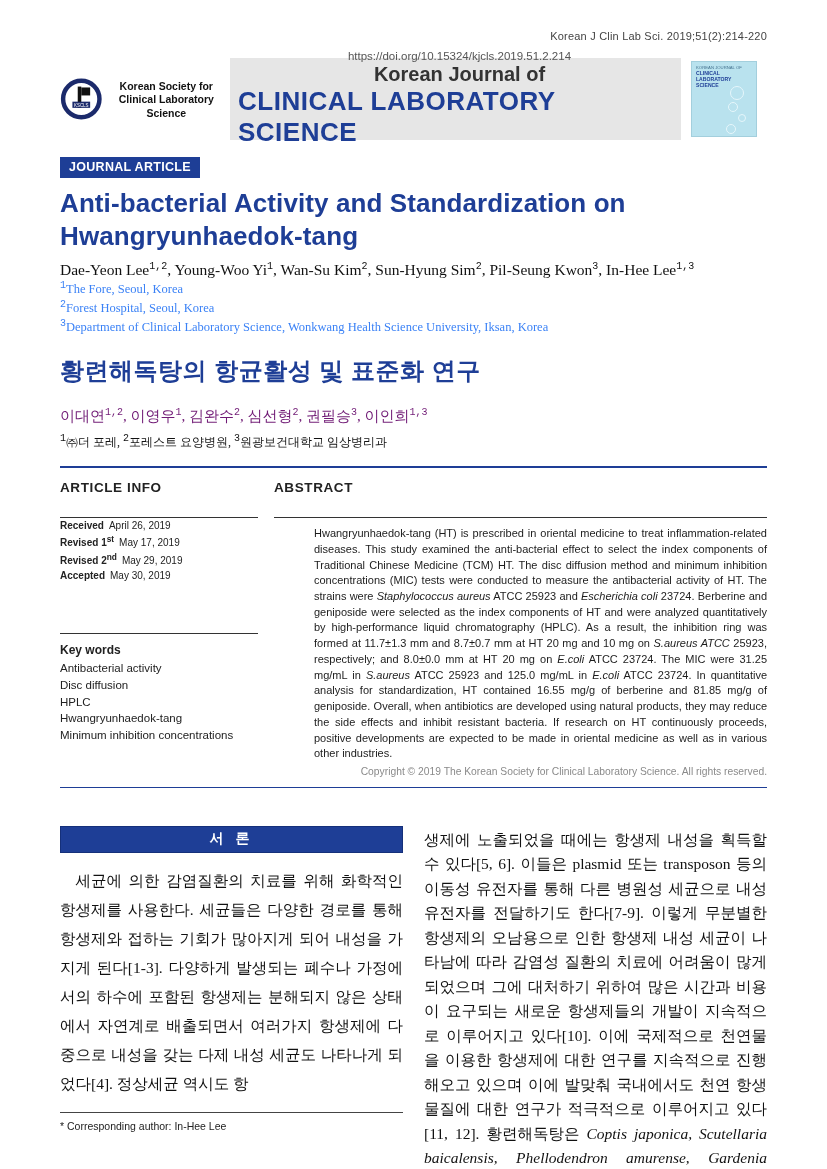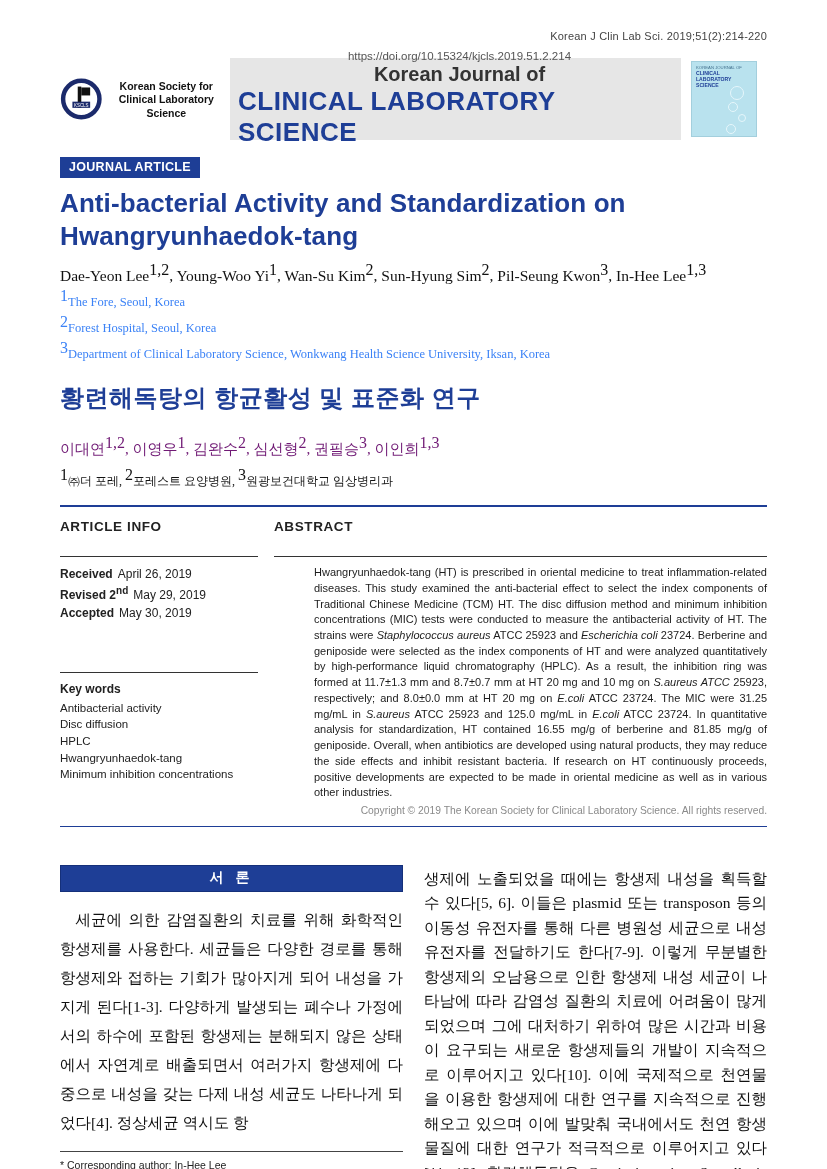--- a/index.html
+++ b/index.html
@@ -28,32 +28,32 @@
   .cover-circle { position:absolute; border:1px solid #e6f6fb; border-radius:50%; }
   .cc1{ width:14px;height:14px; right:12px; top:24px;}
   .cc2{ width:10px;height:10px; right:18px; top:40px;}
   .cc3{ width:8px;height:8px; right:10px; top:52px;}
   .cc4{ width:10px;height:10px; right:20px; top:62px;}
 
   
   .badge { display:inline-block; background:#1e3e96; color:#fff; font-size:12.5px; font-weight:bold; letter-spacing:.3px; padding:3px 9px 4px; margin-top:17px; }
   .title-en { color:#1e3e96; font-size:26px; font-weight:600; line-height:1.27; margin-top:9px; letter-spacing:.1px; }
   .authors-en { font-family:"Liberation Serif", serif; font-size:15.5px; color:#111; margin-top:8px; }
-  .authors-en sup, .affils sup, .authors-ko sup, .affil-ko sup { font-size:16px; }
+  .authors-en sup, .affils sup, .authors-ko sup, .affil-ko sup { font-size:10px;font-family:Liberation Mono, monospace; }
   .affils { font-family:"Liberation Serif", serif; font-size:12.5px; color:#3b82f6; margin-top:0; line-height:1.32; }
   .title-ko { color:#1e3e96; font-size:24px; font-weight:bold; margin-top:20px; letter-spacing:.5px; }
   .authors-ko { font-family:"Liberation Serif", serif; font-size:15px; color:#701a75; margin-top:20px; }
   .affil-ko { font-family:"Liberation Serif", serif; font-size:12px; color:#111; margin-top:7px; }
 
   
   .info-section { display:flex; gap:16px; border-top:2px solid #1e3e96; border-bottom:1.5px solid #1e3e96; margin-top:15px; padding:12px 0 10px; }
   .info-col { width:198px; flex:none; }
   .abs-col { flex:1; }
   .col-heading { font-size:13.5px; font-weight:bold; color:#222; letter-spacing:.6px; padding-bottom:22px; border-bottom:1px solid #333; }
-  .dates { margin-top:8px; font-size:12px; line-height:1.5; }
+  .dates { font-size:10px; line-height:1.5; }
   .date-row .d-label { font-weight:bold; }
   .date-row .d-val { margin-left:5px; }
   .keywords { margin-top:50px; border-top:1px solid #333; padding-top:8px; font-size:11.5px; line-height:1.45; }
   .kw-heading { font-size:12px; font-weight:bold; margin-bottom:1px; }
   .abstract-body { margin-top:8px; font-size:11px; line-height:1.43; text-align:justify; color:#1c1c1c;margin-left:40px; }
   .copyright { margin-top:4px; font-size:10.3px; color:#8a8a8a; text-align:right; }
 
   
   .main { display:flex; gap:21px; margin-top:38px; }
   .main-col { width:343px; flex:none; }
@@ -121,20 +121,21 @@
   <h2 class="title-ko">황련해독탕의 항균활성 및 표준화 연구</h2>
   <div class="authors-ko"><span>이대연</span><sup>1,2</sup><span>, 이영우</span><sup>1</sup><span>, 김완수</span><sup>2</sup><span>, 심선형</span><sup>2</sup><span>, 권필승</span><sup>3</sup><span>, 이인희</span><sup>1,3</sup></div>
   <div class="affil-ko"><sup>1</sup><span>㈜더 포레, </span><sup>2</sup><span>포레스트 요양병원, </span><sup>3</sup><span>원광보건대학교 임상병리과</span></div>
 
   
   <div class="info-section">
     <div class="info-col">
       <div class="col-heading">ARTICLE INFO</div>
       <div class="dates">
         <div class="date-row"><span class="d-label"><span>Received</span></span><span class="d-val">April 26, 2019</span></div>
+        <div class="date-row"><span class="d-label"><span>Revised 1</span><sup>st</sup></span><span class="d-val">May 17, 2019</span></div>
         <div class="date-row"><span class="d-label"><span>Revised 2</span><sup>nd</sup></span><span class="d-val">May 29, 2019</span></div>
         <div class="date-row"><span class="d-label"><span>Accepted</span></span><span class="d-val">May 30, 2019</span></div>
       </div>
       <div class="keywords">
         <div class="kw-heading">Key words</div>
         <div>Antibacterial activity</div>
         <div>Disc diffusion</div>
         <div>HPLC</div>
         <div>Hwangryunhaedok-tang</div>
         <div>Minimum inhibition concentrations</div>

